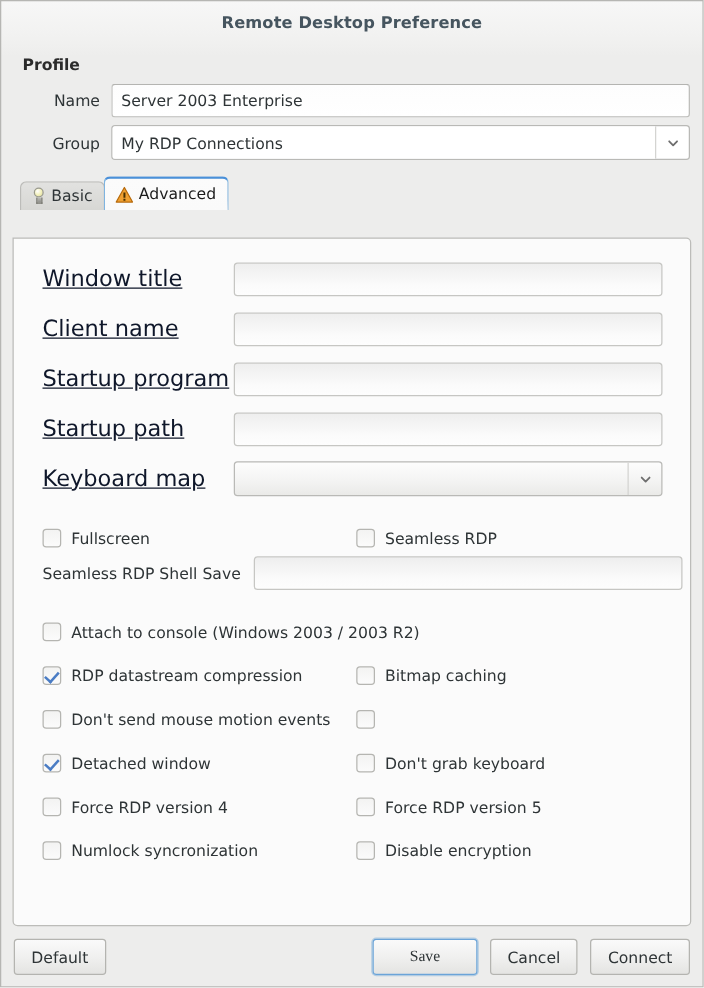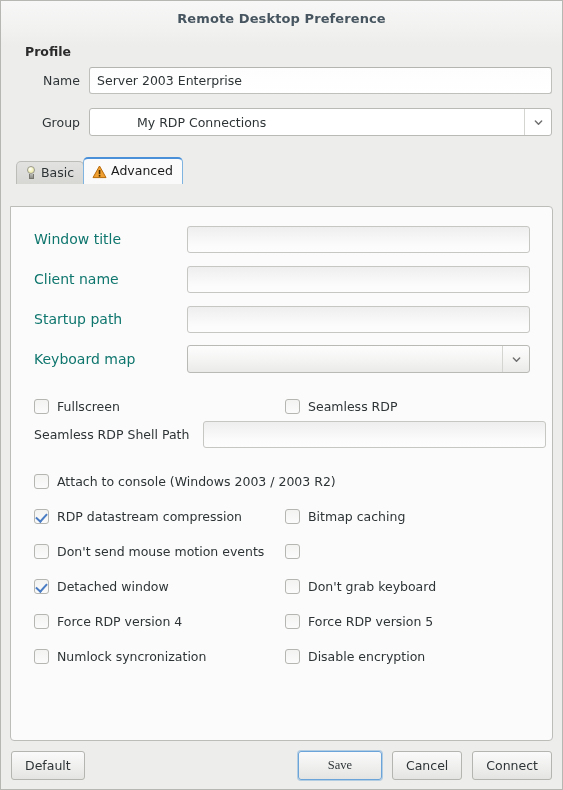--- a/index.html
+++ b/index.html
@@ -44,27 +44,27 @@
 
   
   .profile-section {
     flex: 0 0 auto;
     padding: 9px 10px 0 10px;
   }
   .section-heading {
     font-weight: bold;
     font-size: 12.5px;
     color: #2b2b2b;
-    margin: 0 0 7px 14px;
+    margin: 0 0 7px 7px;
   }
   .frow {
     display: flex;
     align-items: center;
     height: 28px;
-    margin-bottom: 14px;
+    margin-bottom: 6px;
   }
   .frow .flabel {
     width: 78px;
     flex: 0 0 78px;
     text-align: right;
     padding-right: 9px;
     box-sizing: border-box;
     color: #2e3436;
     font-size: 12.5px;
   }
@@ -107,21 +107,20 @@
     font-size: 12.5px;
     color: #2e3436;
     white-space: nowrap;
     overflow: hidden;
     display: flex;
     align-items: center;
     gap: 6px;
   }
   .combo.white-combo {
     background: #ffffff;
-    padding-left: 40px;
   }
   .combo.white-combo .combo-value {
     background: #ffffff;
     height: 100%;
   }
   .combo .arrow-cell {
     flex: 0 0 26px;
     height: 100%;
     display: flex;
     align-items: center;
@@ -251,22 +250,23 @@
   .arow {
     display: flex;
     align-items: center;
     height: 40px;
   }
   .arow .alabel {
     flex: 0 0 170px;
     width: 170px;
     padding-left: 17px;
     box-sizing: border-box;
-    font-size: 14px;
-    color: #0f766e;
+    font-size: 18px;
+    color: #0f172a;
+    text-decoration: underline;
   }
   .arow .afield {
     flex: 0 0 343px;
     width: 343px;
   }
   .afield .textinput,
   .afield .combo { width: 100%; }
 
   .shell-row {
     display: flex;
@@ -421,20 +421,26 @@
         </div>
       </div>
 
       <div class="arow">
         <div class="alabel">Client name</div>
         <div class="afield">
           <div class="textinput empty-field"></div>
         </div>
       </div>
 
+      <div class="arow">
+        <div class="alabel">Startup program</div>
+        <div class="afield">
+          <div class="textinput empty-field"></div>
+        </div>
+      </div>
 
       <div class="arow">
         <div class="alabel">Startup path</div>
         <div class="afield">
           <div class="textinput empty-field"></div>
         </div>
       </div>
 
       <div class="arow">
         <div class="alabel">Keyboard map</div>
@@ -455,21 +461,21 @@
           <span class="checkbox"></span>
           <span class="cblabel">Fullscreen</span>
         </div>
         <div class="cbcell right">
           <span class="checkbox"></span>
           <span class="cblabel">Seamless RDP</span>
         </div>
       </div>
 
       <div class="shell-row">
-        <div class="shell-label">Seamless RDP Shell Path</div>
+        <div class="shell-label">Seamless RDP Shell Save</div>
         <div class="shell-field">
           <div class="textinput empty-field"></div>
         </div>
       </div>
 
       <div class="cbrow">
         <div class="cbcell wide">
           <span class="checkbox"></span>
           <span class="cblabel">Attach to console (Windows 2003 / 2003 R2)</span>
         </div>

